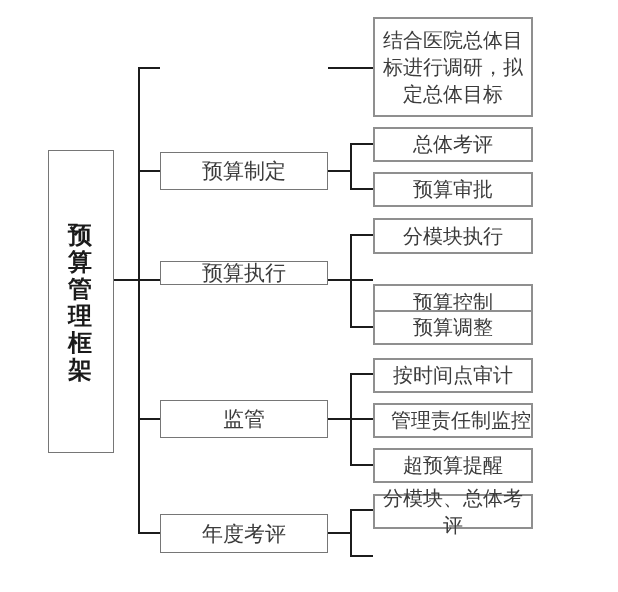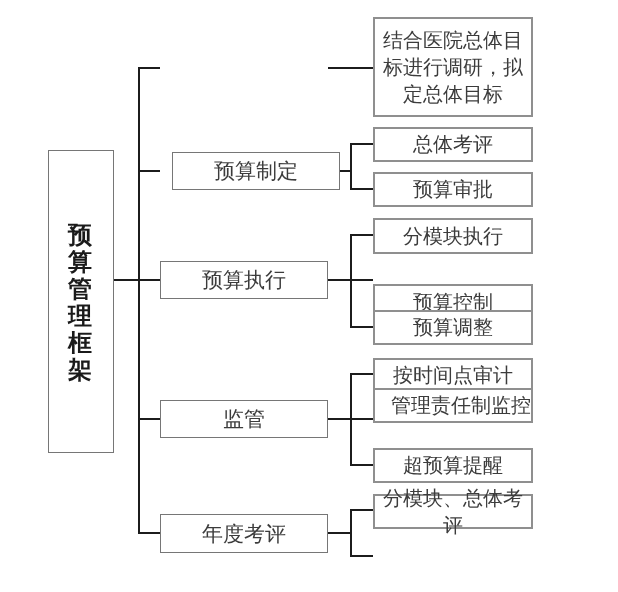--- a/index.html
+++ b/index.html
@@ -97,24 +97,24 @@
   <div class="hline" style="left:138px; top:532px; width:22px;"></div>
   <div class="hline" style="left:328px; top:532px; width:24px;"></div>
   <div class="vline" style="left:350px; top:509px; height:48px;"></div>
   <div class="hline" style="left:350px; top:509px; width:23px;"></div>
   <div class="hline" style="left:350px; top:555px; width:23px;"></div>
 
   <div class="node root-node">
     <span class="vtext">预算管理框架</span>
   </div>
 
-  <div class="node branch-node" style="top:152px; height:38px;margin-left:12px;">
+  <div class="node branch-node" style="top:152px; height:38px;">
     <span>预算制定</span>
   </div>
-  <div class="node branch-node" style="top:261px; height:38px;">
+  <div class="node branch-node" style="top:261px; height:24px;">
     <span>预算执行</span>
   </div>
   <div class="node branch-node" style="top:400px; height:38px;">
     <span>监管</span>
   </div>
   <div class="node branch-node" style="top:514px; height:39px;">
     <span>年度考评</span>
   </div>
 
   <div class="node leaf-node multiline" style="top:17px; height:100px;">
@@ -131,21 +131,21 @@
   </div>
   <div class="node leaf-node" style="top:264px; height:36px;margin-top:20px;">
     <span>预算控制</span>
   </div>
   <div class="node leaf-node" style="top:310px; height:35px;">
     <span>预算调整</span>
   </div>
   <div class="node leaf-node" style="top:358px; height:35px;">
     <span>按时间点审计</span>
   </div>
-  <div class="node leaf-node" style="top:388px; height:35px;padding-left:16px;">
+  <div class="node leaf-node" style="top:403px; height:35px;padding-left:16px;">
     <span>管理责任制监控</span>
   </div>
   <div class="node leaf-node" style="top:448px; height:35px;">
     <span>超预算提醒</span>
   </div>
   <div class="node leaf-node" style="top:494px; height:35px;">
     <span>分模块、总体考评</span>
   </div>
 
 </div>

